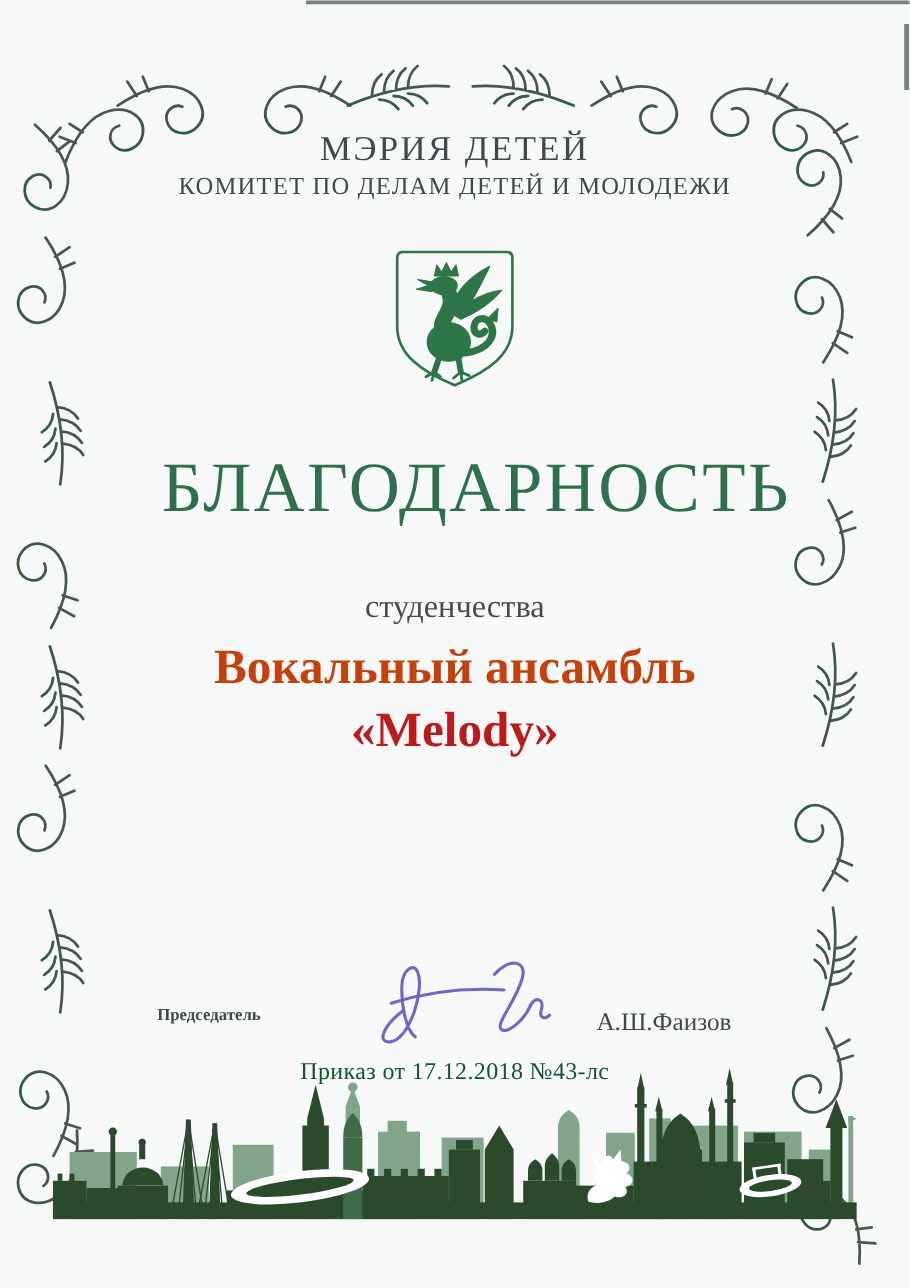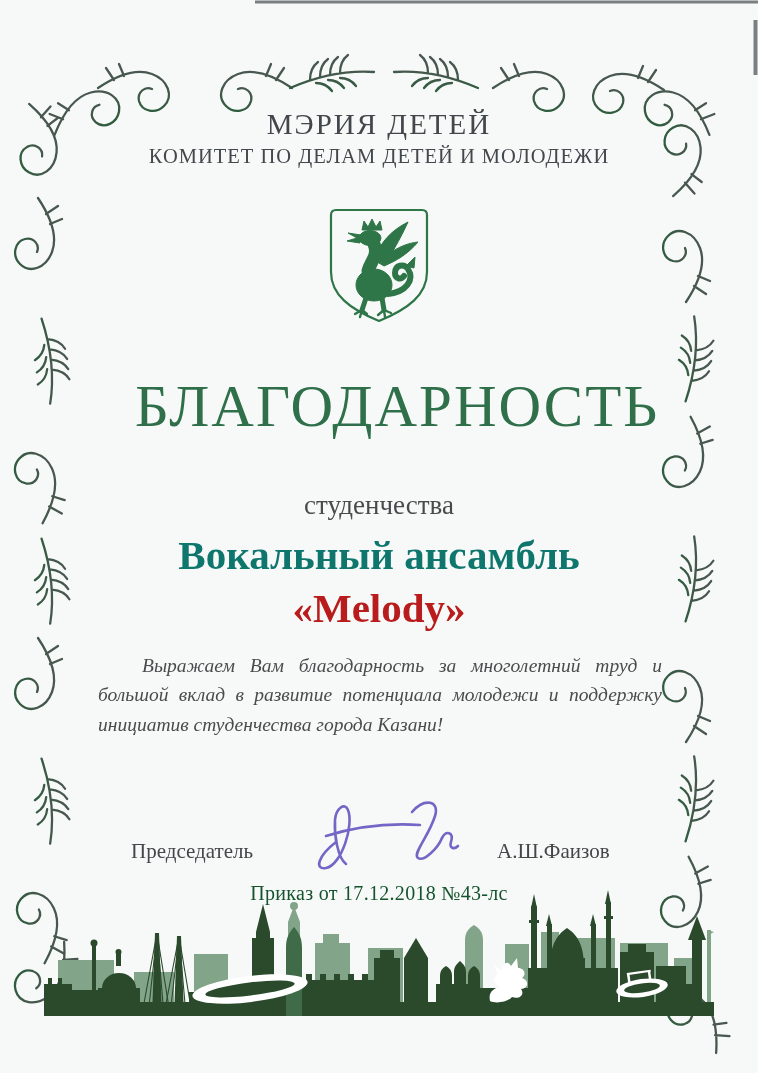--- a/index.html
+++ b/index.html
@@ -7,26 +7,26 @@
     width:758px;height:1073px;position:relative;overflow:hidden;
     background:#f7f9f8;
     font-family:"Liberation Serif","DejaVu Serif",serif;
   }
   .abs{position:absolute;}
   .ctr{left:0;right:0;text-align:center;}
   .org{top:108px;font-size:29px;letter-spacing:2px;color:var(--header-text);}
   .committee{top:145px;font-size:20.5px;letter-spacing:1px;color:var(--header-text);}
   .title{top:372px;font-size:59px;letter-spacing:2px;color:var(--title-green);padding-left:36px;}
   .awardlabel{top:490px;font-size:27px;color:#4a4a4c;}
-  .recip1{top:531px;font-size:41px;font-weight:bold;color:#0f766e;}
+  .recip1{top:531px;font-size:41px;font-weight:bold;color:#c2410c;}
   .recip2{top:584px;font-size:41px;font-weight:bold;color:#b91c1c;}
   .bodytext{top:651px;left:98px;width:564px;font-size:19.5px;font-style:italic;
     color:var(--body-text);line-height:1.5;text-align:justify;}
   .bodytext p{margin:0;text-indent:44px;}
-  .role{left:131px;top:839px;font-size:21px;color:#43474a;}
+  .role{left:131px;top:839px;font-size:14px;color:#43474a;font-weight:bold;}
   .signer{left:497px;top:839px;font-size:21px;color:#43474a;}
   .order{top:882px;font-size:20px;color:#14532d;letter-spacing:.3px;}
   .emblem{left:324px;top:206px;}
   .sig{left:288px;top:790px;}
   .sky{left:44px;top:888px;}
   .border-svg{left:0;top:0;}
   .orn{fill:none;stroke:url(#ornGrad);stroke-width:2.3;stroke-linecap:round;}
   .emb-line{fill:none;stroke:var(--emblem-green);stroke-linecap:round;stroke-linejoin:round;}
   .emb-fill{fill:var(--emblem-green);stroke:var(--emblem-green);stroke-linejoin:round;}
   .sky-dark{fill:var(--skyline-dark);}
@@ -114,21 +114,20 @@
   </g>
 </svg>
 
 <div class="abs ctr title">БЛАГОДАРНОСТЬ</div>
 
 <div class="abs ctr awardlabel">студенчества</div>
 <div class="abs ctr recip1">Вокальный ансамбль</div>
 <div class="abs ctr recip2">«Melody»</div>
 
 <div class="abs bodytext">
-  <p>Выражаем Вам благодарность за многолетний труд и большой вклад в развитие потенциала молодежи и поддержку инициатив студенчества города Казани!</p>
 </div>
 
 <div class="abs role">Председатель</div>
 <svg class="abs sig" width="185" height="90" viewBox="0 0 185 90">
   <path class="sigpath" d="M48 52 C30 66 26 80 38 78 C54 75 66 34 60 20 C57 12 48 18 47 30 C46 46 50 68 58 74"></path>
   <path class="sigpath" d="M38 46 C70 36 102 33 132 35"></path>
   <path class="sigpath" d="M124 22 C136 8 152 10 147 26 C141 46 124 64 130 68 C136 72 150 58 154 48"></path>
   <path class="sigpath" d="M154 48 C158 40 166 42 163 52 C161 58 166 60 170 56"></path>
 </svg>
 <div class="abs signer">А.Ш.Фаизов</div>

